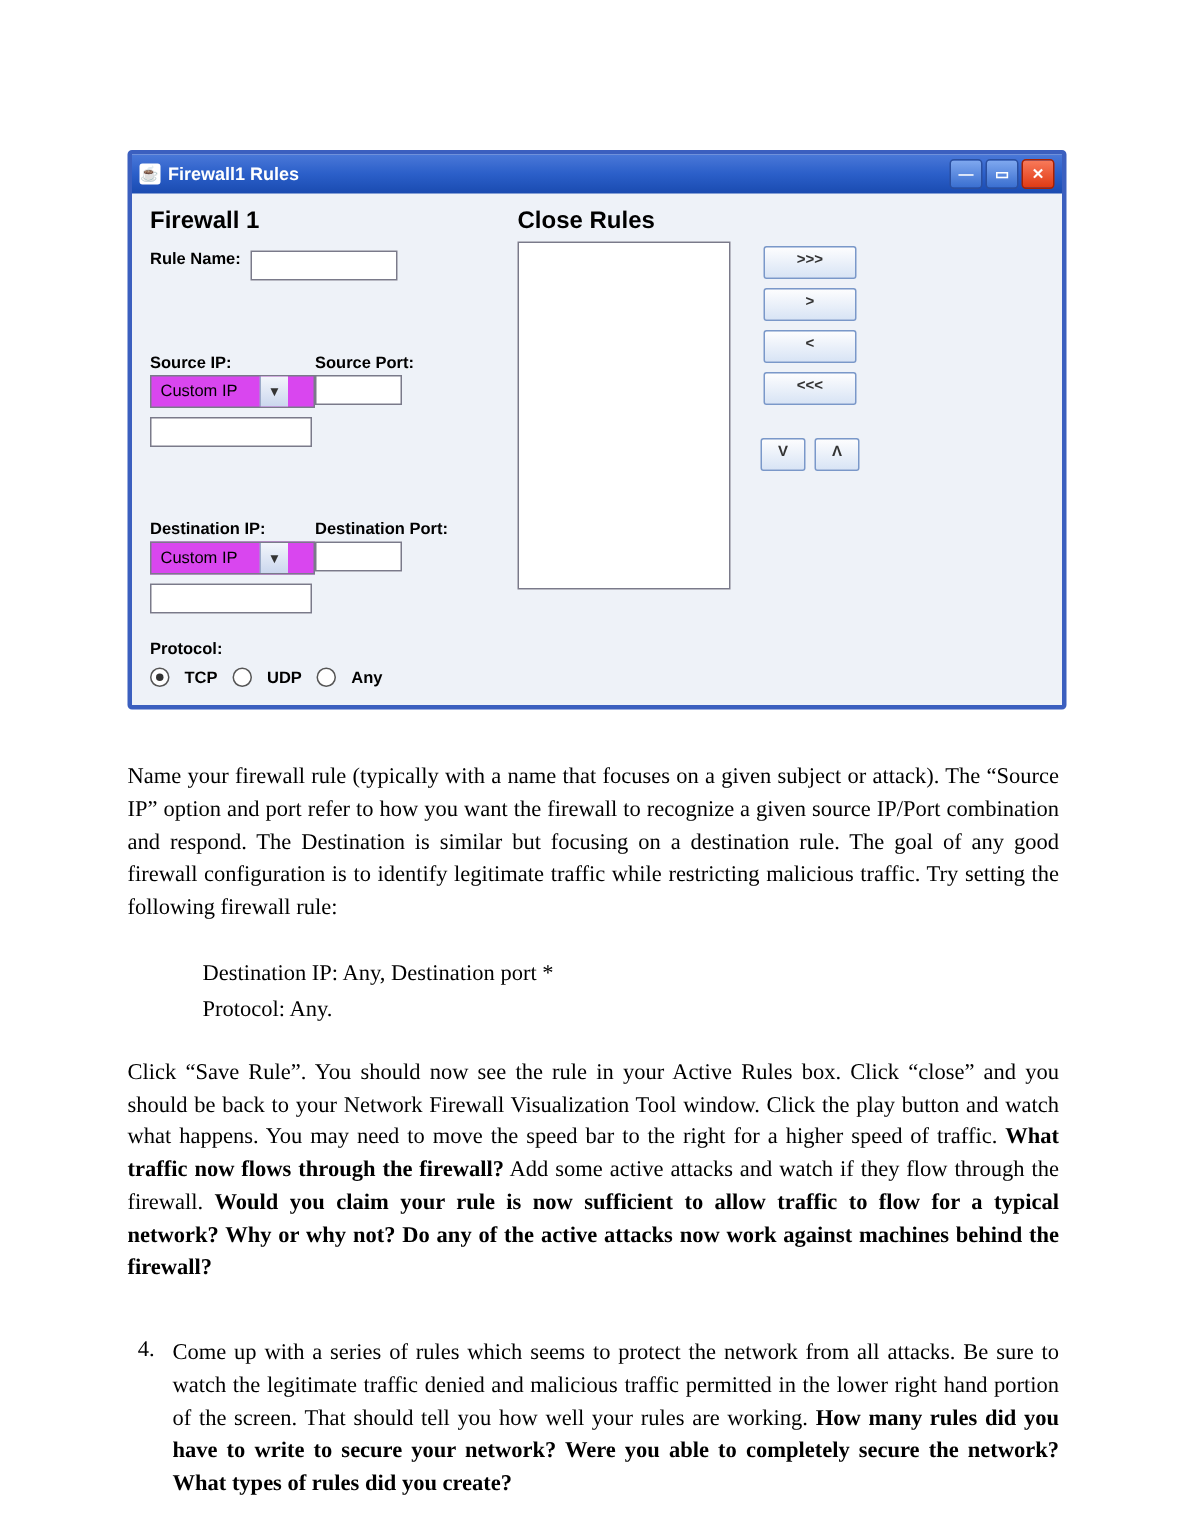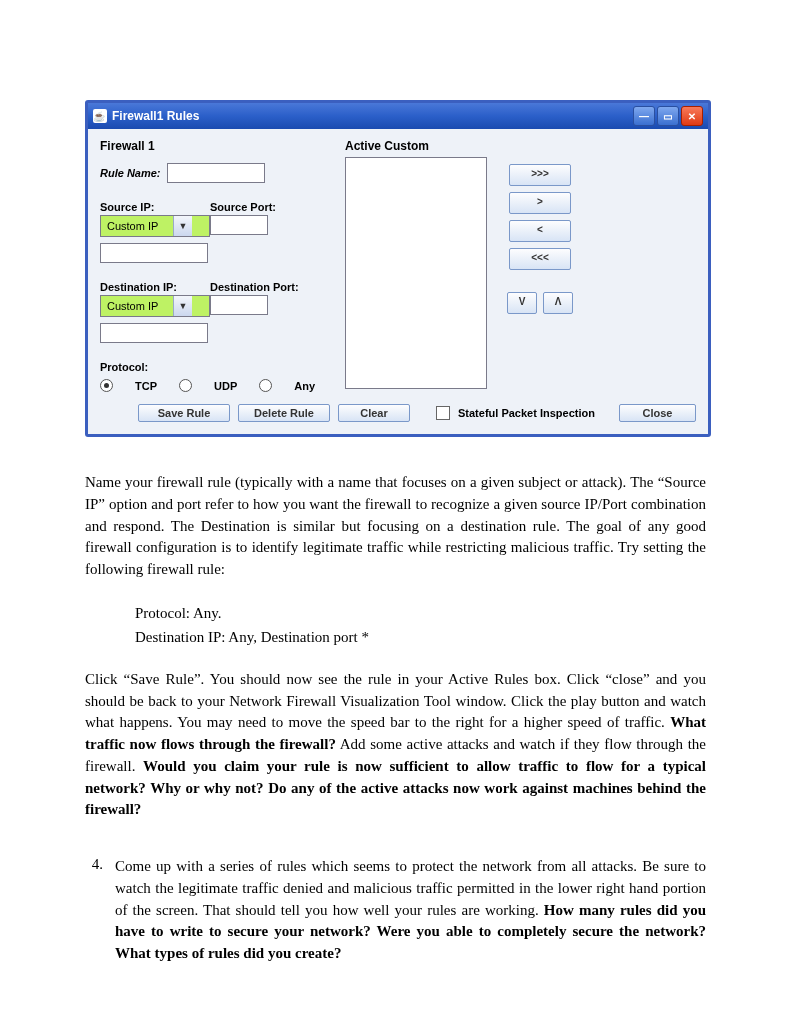--- a/index.html
+++ b/index.html
@@ -53,30 +53,30 @@
     padding: 10px 12px 12px 12px;
     display:flex;
     flex-direction:column;
     gap:8px;
   }
   .top-area { display:flex; gap:15px; }
   .col-left { flex: 0 0 230px; display:flex; flex-direction:column; gap:6px;}
   .col-mid  { flex: 0 0 140px; }
   .col-btns { flex: 0 0 80px; display:flex; flex-direction:column; gap:6px; align-items:center; padding-top:25px;}
   .col-right{ flex: 1; }
-  .section-title { font-weight:bold; font-size:12px; margin-bottom:4px;}
-  .row { display:flex; align-items:center; gap:6px;font-style:italic; }
+  .section-title { font-weight:bold; font-size:16px; margin-bottom:4px;}
+  .row { display:flex; gap:6px; }
   .lbl { font-weight:bold; font-size:11px; }
   .txt-input {
     border:1px solid #7a7a8a; background:#fff; height:18px; width:90px;
     font-size:11px; padding:0 3px;
   }
   .combo {
     display:inline-flex; align-items:center; border:1px solid #7a7a8a;
-    background:#bef264; height:20px; font-size:11px;
+    background:#d946ef; height:20px; font-size:11px;
   }
   .combo-text { padding:0 6px; width:60px; }
   .combo-btn {
     width:18px; height:20px;
     background: linear-gradient(#f3f6fb,#cbd7ee);
     border-left:1px solid #9aaac8;
     display:flex; align-items:center; justify-content:center;
     font-size:9px; color:#333;
   }
   .listbox {
@@ -85,42 +85,42 @@
   .mid-btn {
     width:60px; height:20px;
     border:1px solid #7a98c9;
     background: linear-gradient(#fdfdfe,#d8e4f5);
     font-size:10px; text-align:center; line-height:18px;
     border-radius:2px;
     font-weight:bold; color:#333;
   }
   .mid-btn.small { width:28px; }
   .hpair { display:flex; gap:6px; }
-  .radio-row { display:flex; gap:22px; align-items:center; }
+  .radio-row { display:flex; gap:10px; align-items:center; }
   .radio { width:11px;height:11px;border:1px solid #555;border-radius:50%;background:#fff;display:inline-flex;align-items:center;justify-content:center;}
   .radio.checked::after{content:"";width:5px;height:5px;background:#333;border-radius:50%;}
   .bottom-bar { display:flex; align-items:center; gap:8px; padding-top:4px;}
   .btn {
     border:1px solid #7a98c9;
     background: linear-gradient(#fdfdfe,#d8e4f5);
     font-size:11px; font-weight:bold; color:#333;
     padding:2px 10px; border-radius:2px;
     min-width:70px; text-align:center;
   }
   .chk { width:12px;height:12px;border:1px solid #666;background:#fff;display:inline-block;vertical-align:middle;}
   .spacer { flex:1; }
   
   .para { text-align: justify; margin: 0 0 20px 0; line-height:1.45; }
   .indent-block { margin: 0 0 20px 50px; line-height:1.6;}
   .bold { font-weight:bold; }
   ol.q { margin:0; padding:0; list-style:none; }
   .qitem { display:flex; gap:12px; }
   .qnum { flex:0 0 18px; text-align:right; }
   .qbody { flex:1; text-align:justify; line-height:1.45;}
-  .subgrid { display:grid; grid-template-columns: 110px auto; row-gap:2px; }
+  .subgrid { display:grid; grid-template-columns: 110px auto; row-gap:2px;margin-top:31px; }
 </style>
 </head>
 <body>
 
 <div class="page">
 
   <div class="dialog">
     <div class="titlebar">
       <div class="titlebar-left">
         <span class="java-icon">☕</span>
@@ -175,57 +175,46 @@
             <span class="radio checked"></span>
             <span class="lbl">TCP</span>
             <span class="radio"></span>
             <span class="lbl">UDP</span>
             <span class="radio"></span>
             <span class="lbl">Any</span>
           </div>
         </div>
 
         <div class="col-mid">
-          <div class="section-title">Active Custom</div>
+          <div class="section-title">Close Rules</div>
           <div class="listbox"></div>
         </div>
 
         <div class="col-btns">
           <div class="mid-btn">&gt;&gt;&gt;</div>
           <div class="mid-btn">&gt;</div>
           <div class="mid-btn">&lt;</div>
           <div class="mid-btn">&lt;&lt;&lt;</div>
           <div style="height:10px"></div>
           <div class="hpair">
             <div class="mid-btn small">V</div>
             <div class="mid-btn small">Λ</div>
           </div>
         </div>
 
       </div>
 
-      <div class="bottom-bar">
-        <div style="width:30px"></div>
-        <span class="btn">Save Rule</span>
-        <span class="btn">Delete Rule</span>
-        <span class="btn" style="min-width:50px">Clear</span>
-        <div style="width:10px"></div>
-        <span class="chk"></span>
-        <span class="lbl">Stateful Packet Inspection</span>
-        <span class="spacer"></span>
-        <span class="btn" style="min-width:55px">Close</span>
-      </div>
     </div>
   </div>
 
   <p class="para">Name your firewall rule (typically with a name that focuses on a given subject or attack). The “Source IP” option and port refer to how you want the firewall to recognize a given source IP/Port combination and respond.  The Destination is similar but focusing on a destination rule.  The goal of any good firewall configuration is to identify legitimate traffic while restricting malicious traffic.   Try setting the following firewall rule:</p>
 
   <div class="indent-block">
+    <div>Destination IP:  Any,  Destination port *</div>
     <div>Protocol:  Any.</div>
-    <div>Destination IP:  Any,  Destination port *</div>
   </div>
 
   <p class="para">
     <span>Click “Save Rule”.  You should now see the rule in your Active Rules box.  Click “close” and you should be back to your Network Firewall Visualization Tool window.  Click the play button and watch what happens. You may need to move the speed bar to the right for a higher speed of traffic. </span><span class="bold">What traffic now flows through the firewall?</span><span>  Add some active attacks and watch if they flow through the firewall. </span><span class="bold">Would you claim your rule is now sufficient to allow traffic to flow for a typical network?  Why or why not? Do any of the active attacks now work against machines behind the firewall?</span>
   </p>
 
   <div style="height:15px"></div>
 
   <ol class="q">
     <li class="qitem">

